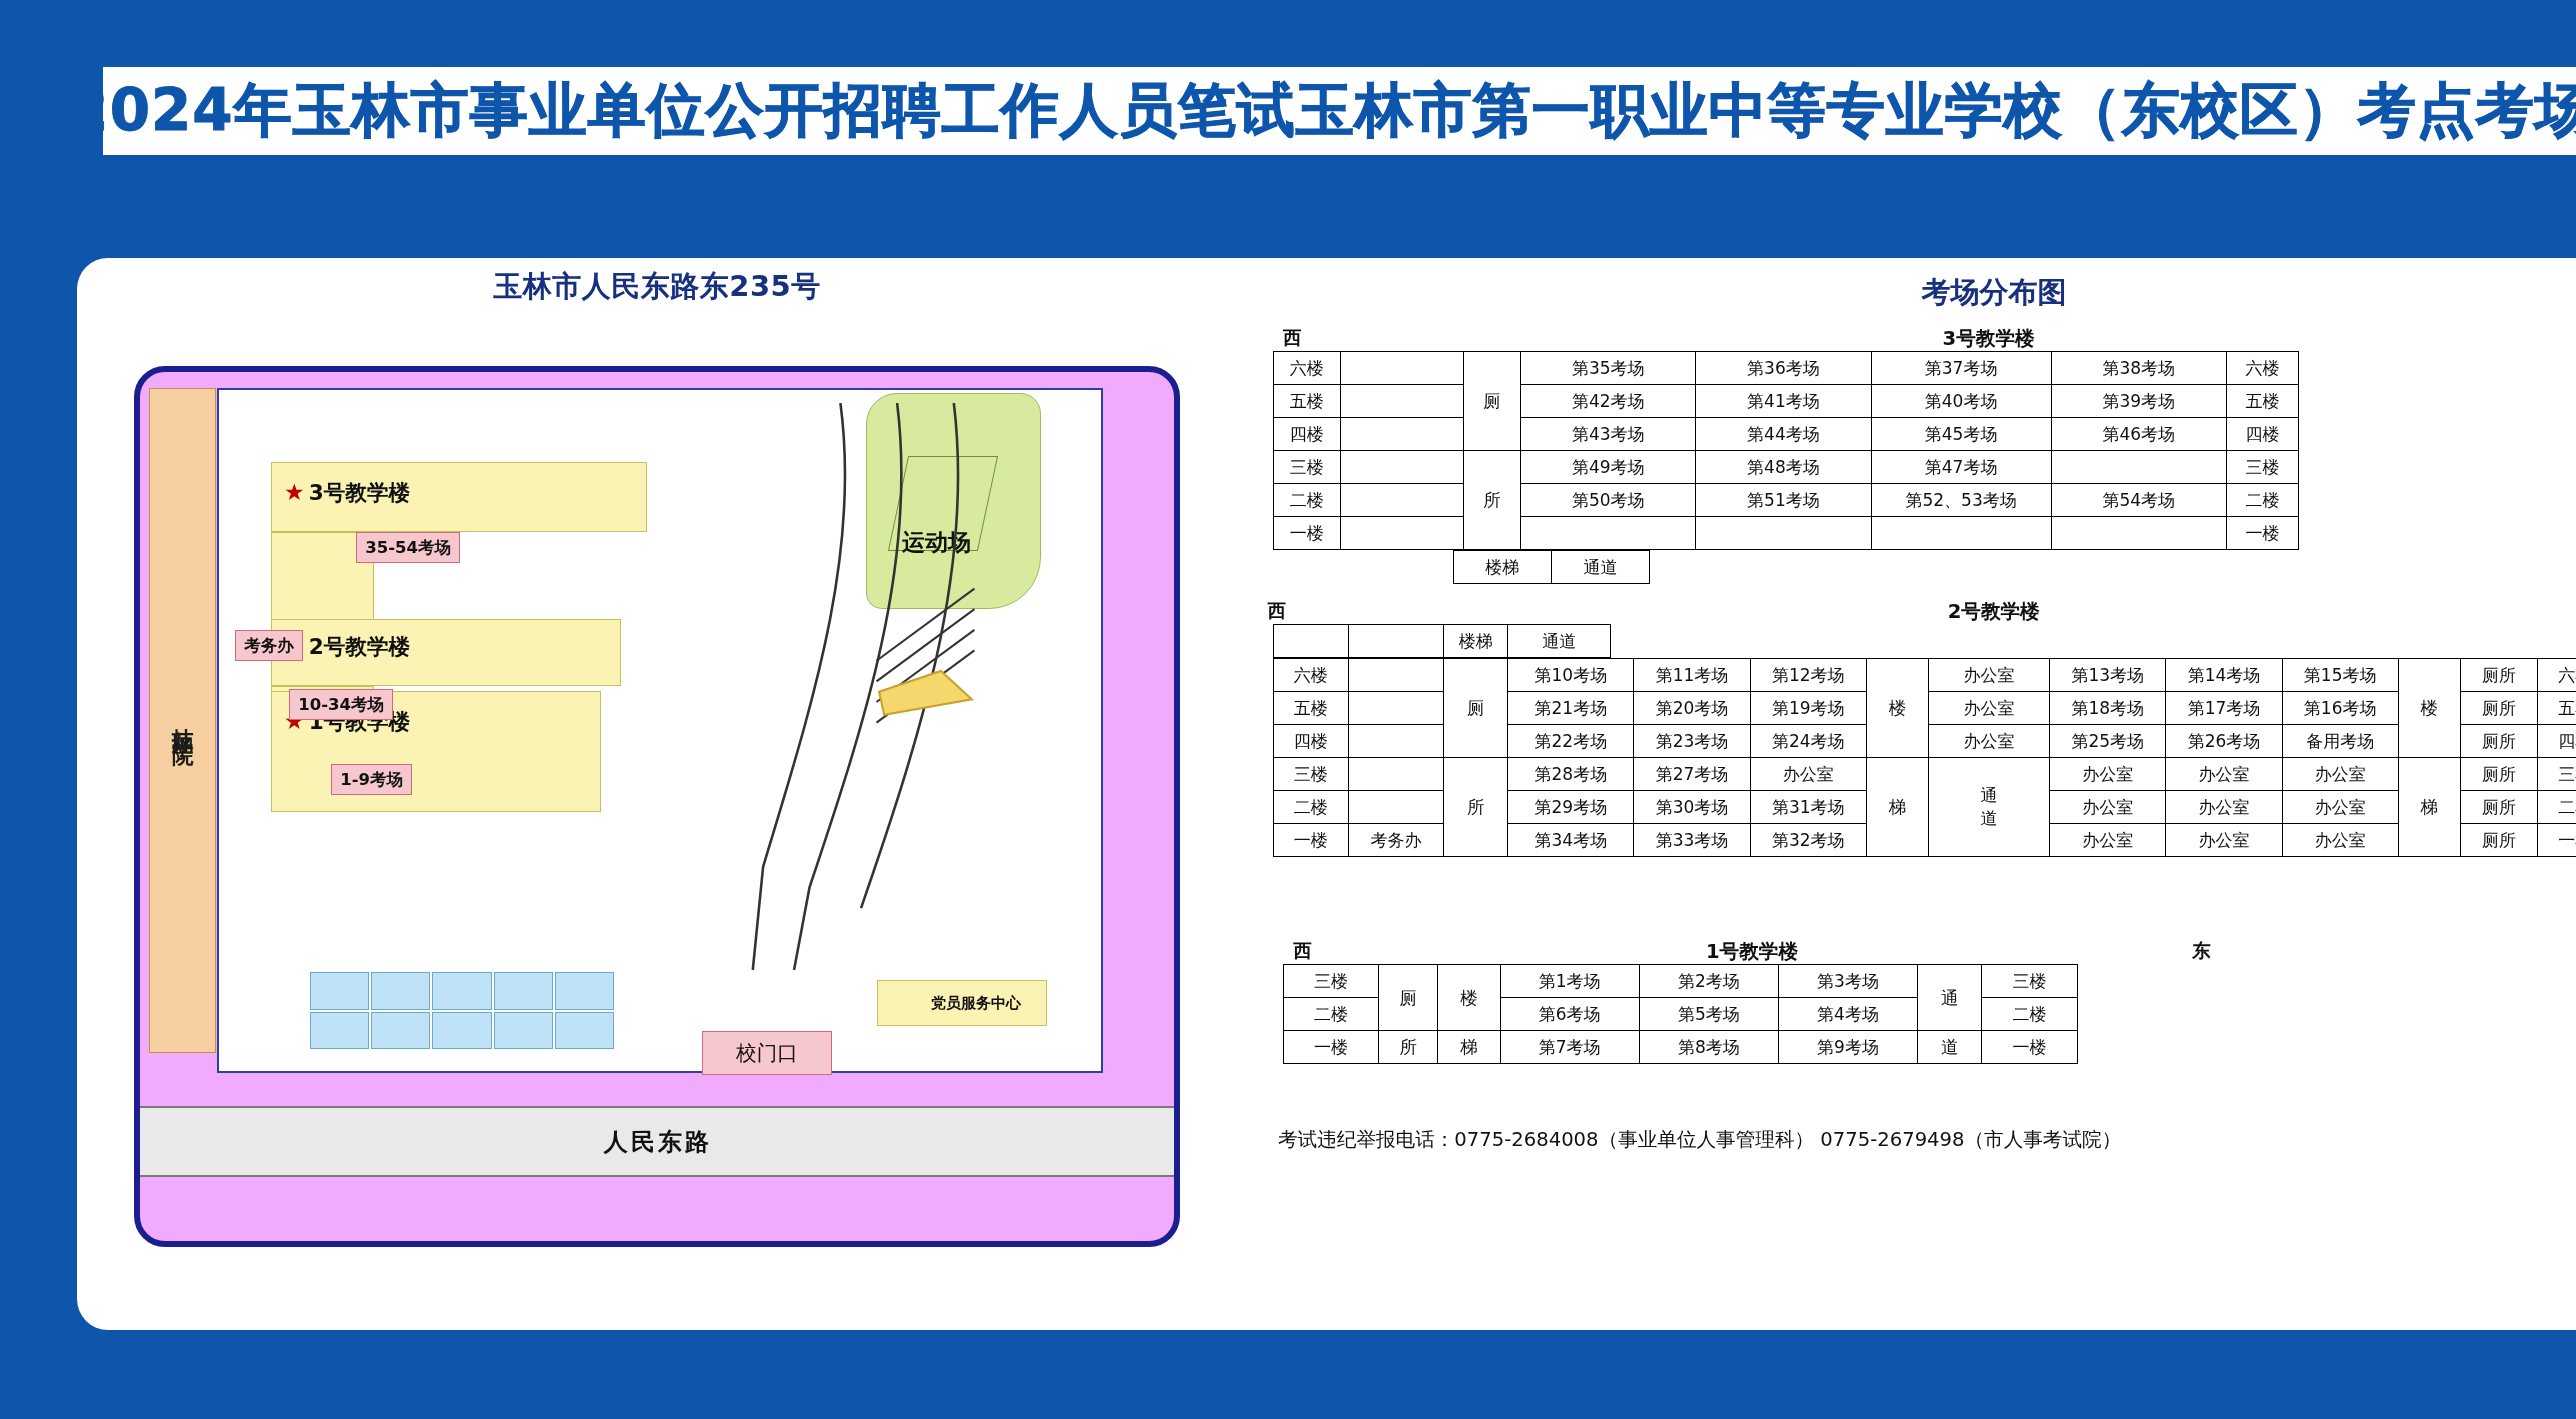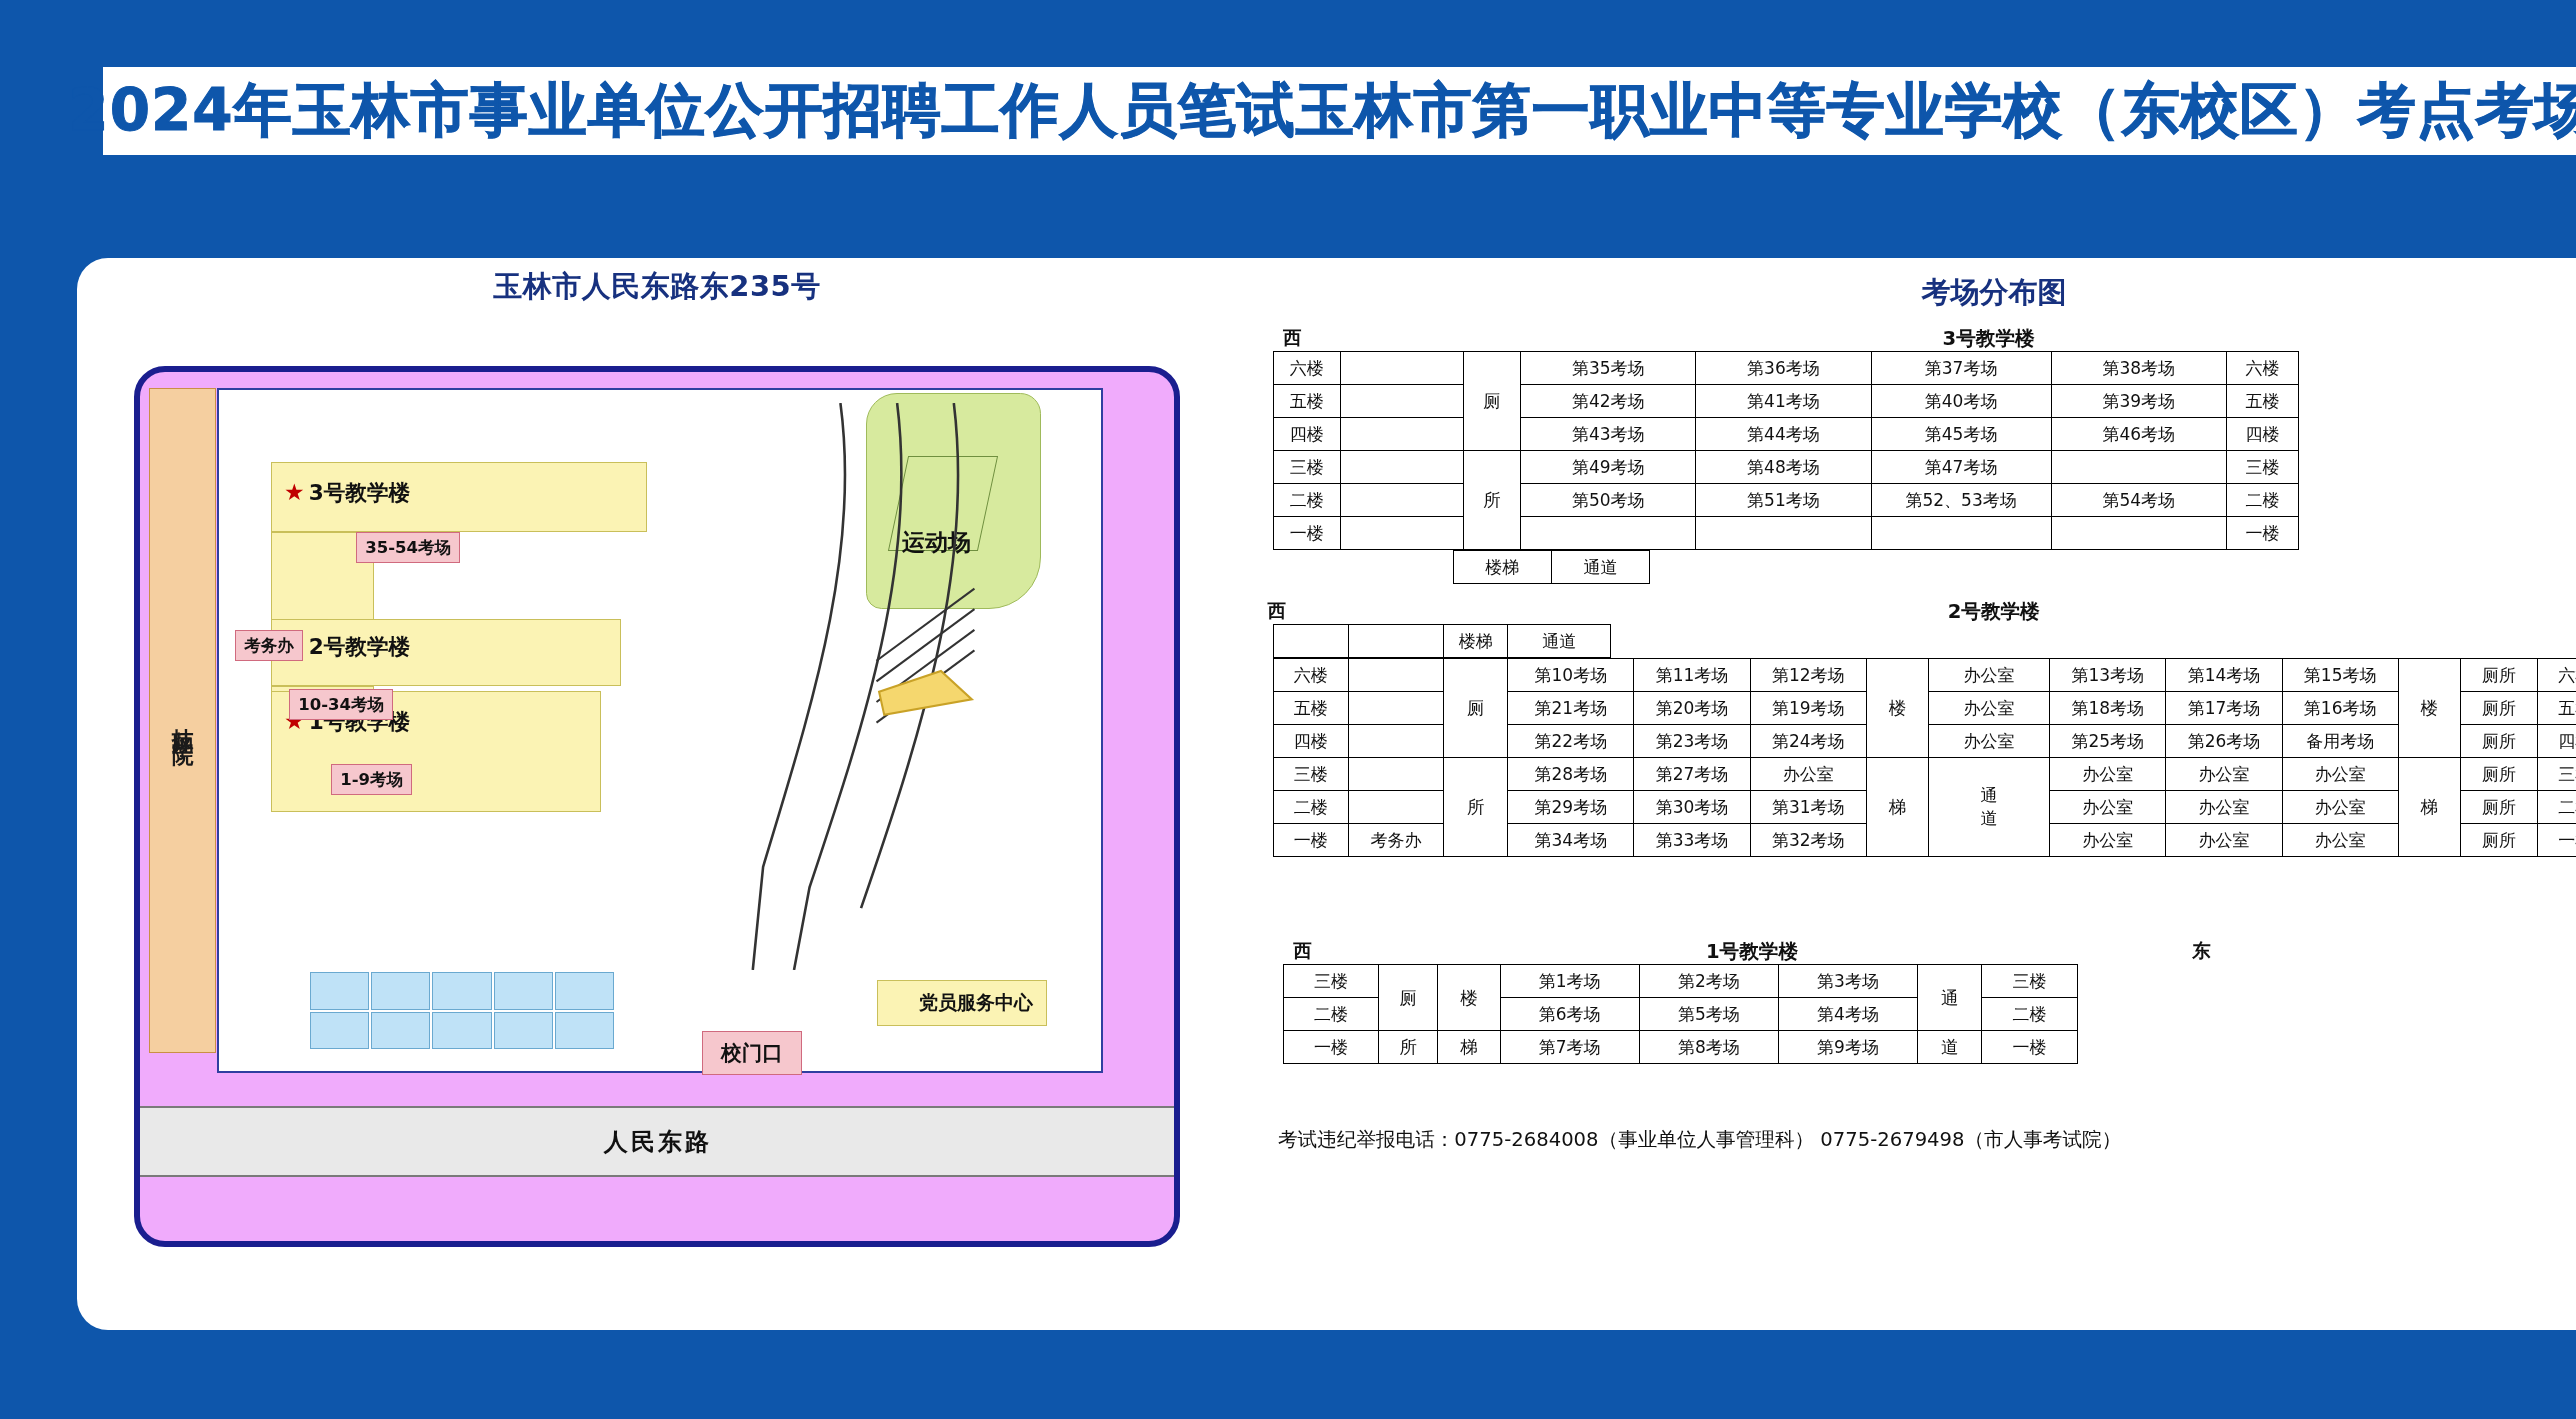--- a/index.html
+++ b/index.html
@@ -192,35 +192,35 @@
   }
   .dy-center {
     position: absolute;
     left: 737px;
     top: 608px;
     width: 170px;
     height: 46px;
     background: #fbf3b4;
     border: 1.5px solid #c9bf5a;
     display:flex; align-items:center; justify-content:center;
-    font-size: 19px; font-weight: bold; color:#111;
+    font-size: 15px; font-weight: bold; color:#111;
     box-sizing: border-box;
     font-family: "DejaVu Sans", sans-serif;
     padding-left: 28px;
   }
   .gate {
     position: absolute;
     left: 562px;
     top: 659px;
-    width: 100px;
+    width: 130px;
     height: 44px;
     background: #f6c7cd;
     border: 1.5px solid #d06a7e;
     display:flex; align-items:center; justify-content:center;
-    font-size: 20.6px; font-weight: bold; color:#111;
+    font-size: 20.6px; font-weight: normal; color:#111;
     box-sizing:border-box;
     font-family: "DejaVu Sans", sans-serif;
   }
   .parking {
     position: absolute;
     left: 170px; top: 600px; width: 304px; height: 77px;
     display: grid;
     grid-template-columns: repeat(5, 1fr);
     grid-template-rows: repeat(2, 1fr);
     gap: 2.1px;

